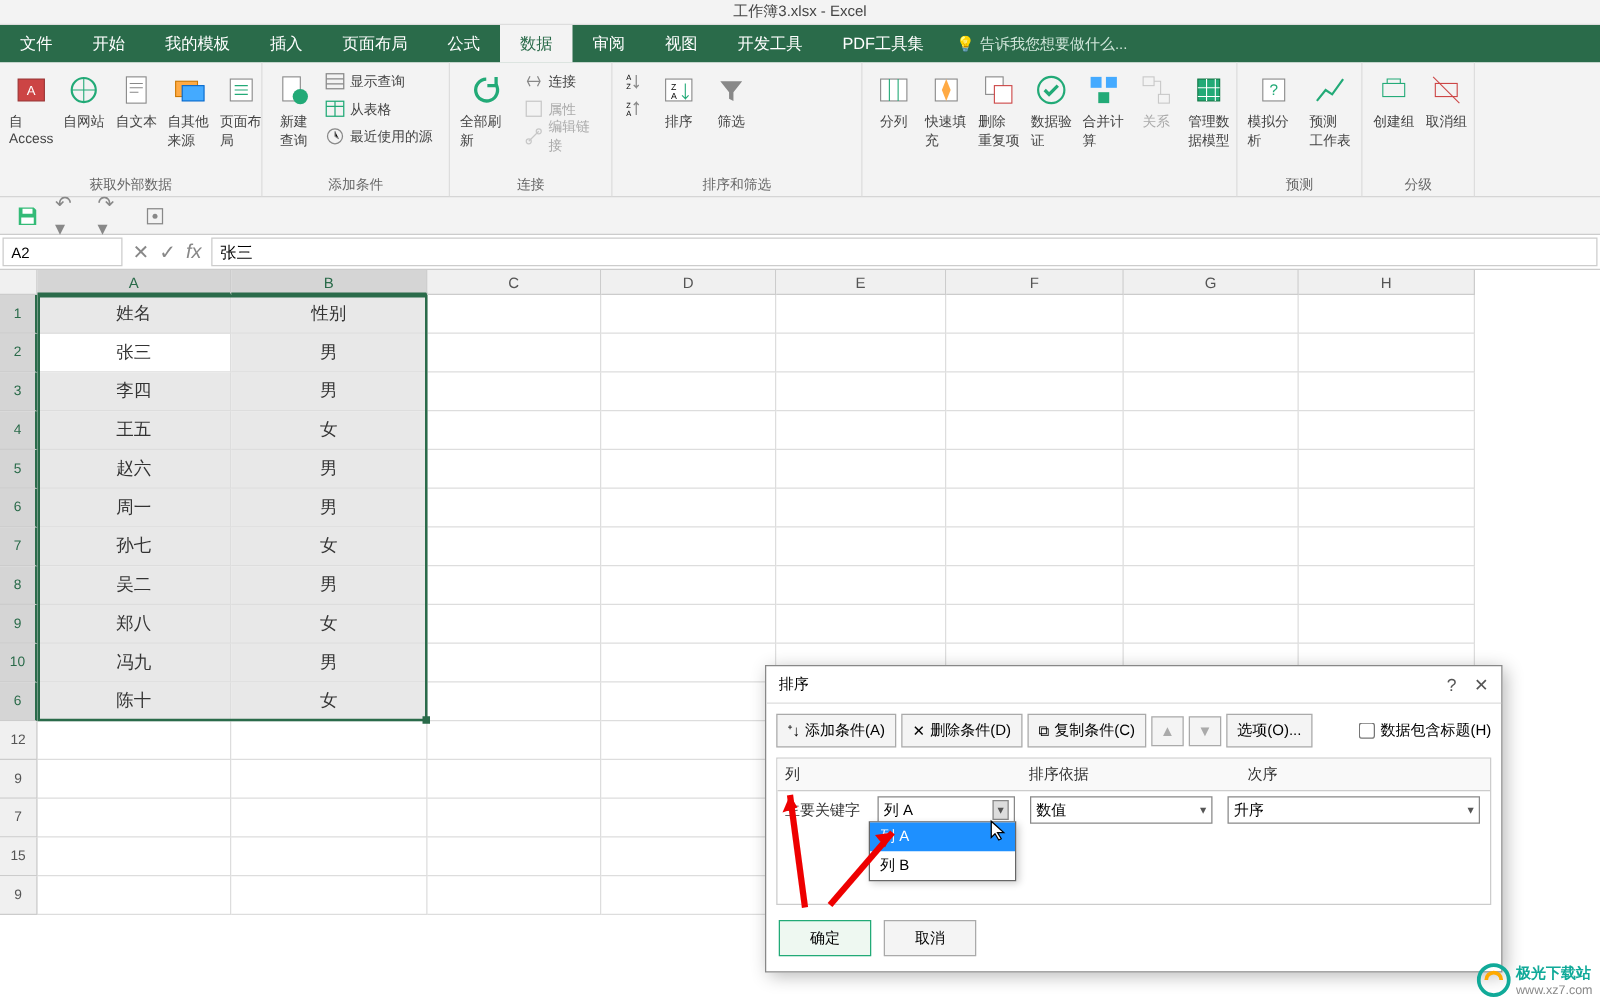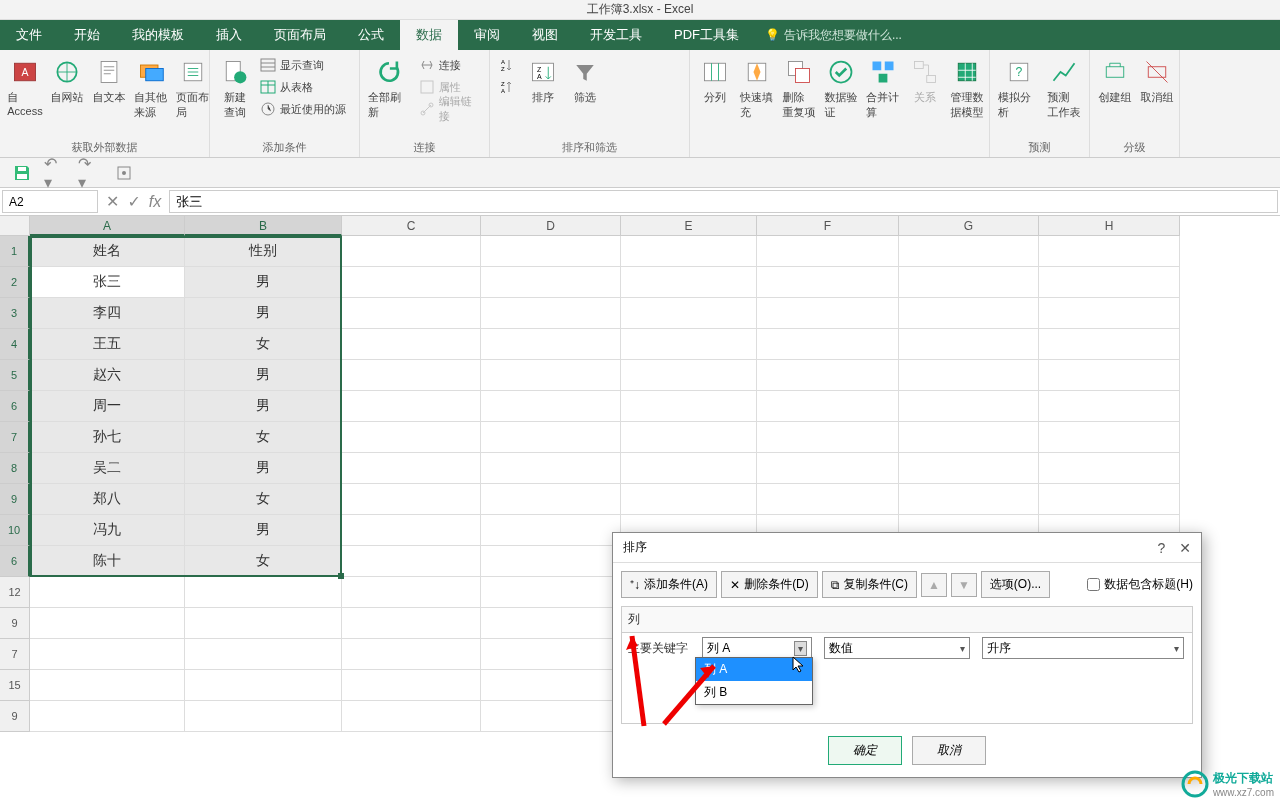--- a/index.html
+++ b/index.html
@@ -66,21 +66,21 @@
 .dialog-grid{border:1px solid #ccc;margin:0 8px;}
 .dg-head{display:flex;background:#f9f9f9;border-bottom:1px solid #ccc;}
 .dg-head>div{padding:4px 6px;font-size:12px;color:#333;}
 .dg-row{display:flex;align-items:center;padding:4px 2px;}
 .dg-c1{width:72px;padding:0 4px;color:#d00;font-weight:normal;}
 .dg-sel{flex:1;border:1px solid #888;height:22px;display:flex;align-items:center;justify-content:space-between;padding:0 4px;margin:0 6px;background:#fff;}
 .dg-sel .chev{font-size:10px;color:#555;}
 .dropdown{position:absolute;border:1px solid #666;background:#fff;box-shadow:2px 2px 6px rgba(0,0,0,.2);}
 .dropdown .opt{padding:3px 8px;font-size:12px;cursor:pointer;}
 .dropdown .opt.hl{background:#1e90ff;color:#fff;}
-.dialog-footer{display:flex;justify-content:center;gap:10px;padding:12px 10px;font-style:italic;}
+.dialog-footer{display:flex;justify-content:flex-start;gap:10px;padding:12px 10px;}
 .dlg-space{height:60px;}
 
 
 .arrow{position:absolute;pointer-events:none;}
 
 
 .watermark{position:absolute;right:6px;bottom:6px;font-size:12px;color:#2a8; display:flex; align-items:center; gap:4px;}
 .watermark .url{font-size:10px;color:#888;display:block;}
 </style>
 </head>
@@ -633,20 +633,22 @@
           <span>选项(O)...</span>
         </div>
       <label class="dchk">
           <input type="checkbox" style="">
           <span>数据包含标题(H)</span>
         </label>
     </div>
     <div class="dialog-grid">
       <div class="dg-head">
         <div style="width:195px">列</div>
+        <div style="width:175px">排序依据</div>
+        <div style="flex:1">次序</div>
       </div>
       <div class="dg-row">
         <div class="dg-c1" style="color:#333">主要关键字</div>
         <div class="dg-sel" style="width:110px;flex:none">
           <span>列 A</span>
             <span class="chev" style="background:#ddd;border:1px solid #888;padding:1px 3px">▾</span>
         </div>
         <div class="dg-sel" style="width:146px;flex:none">
           <span>数值</span>
             <span class="chev">▾</span>

